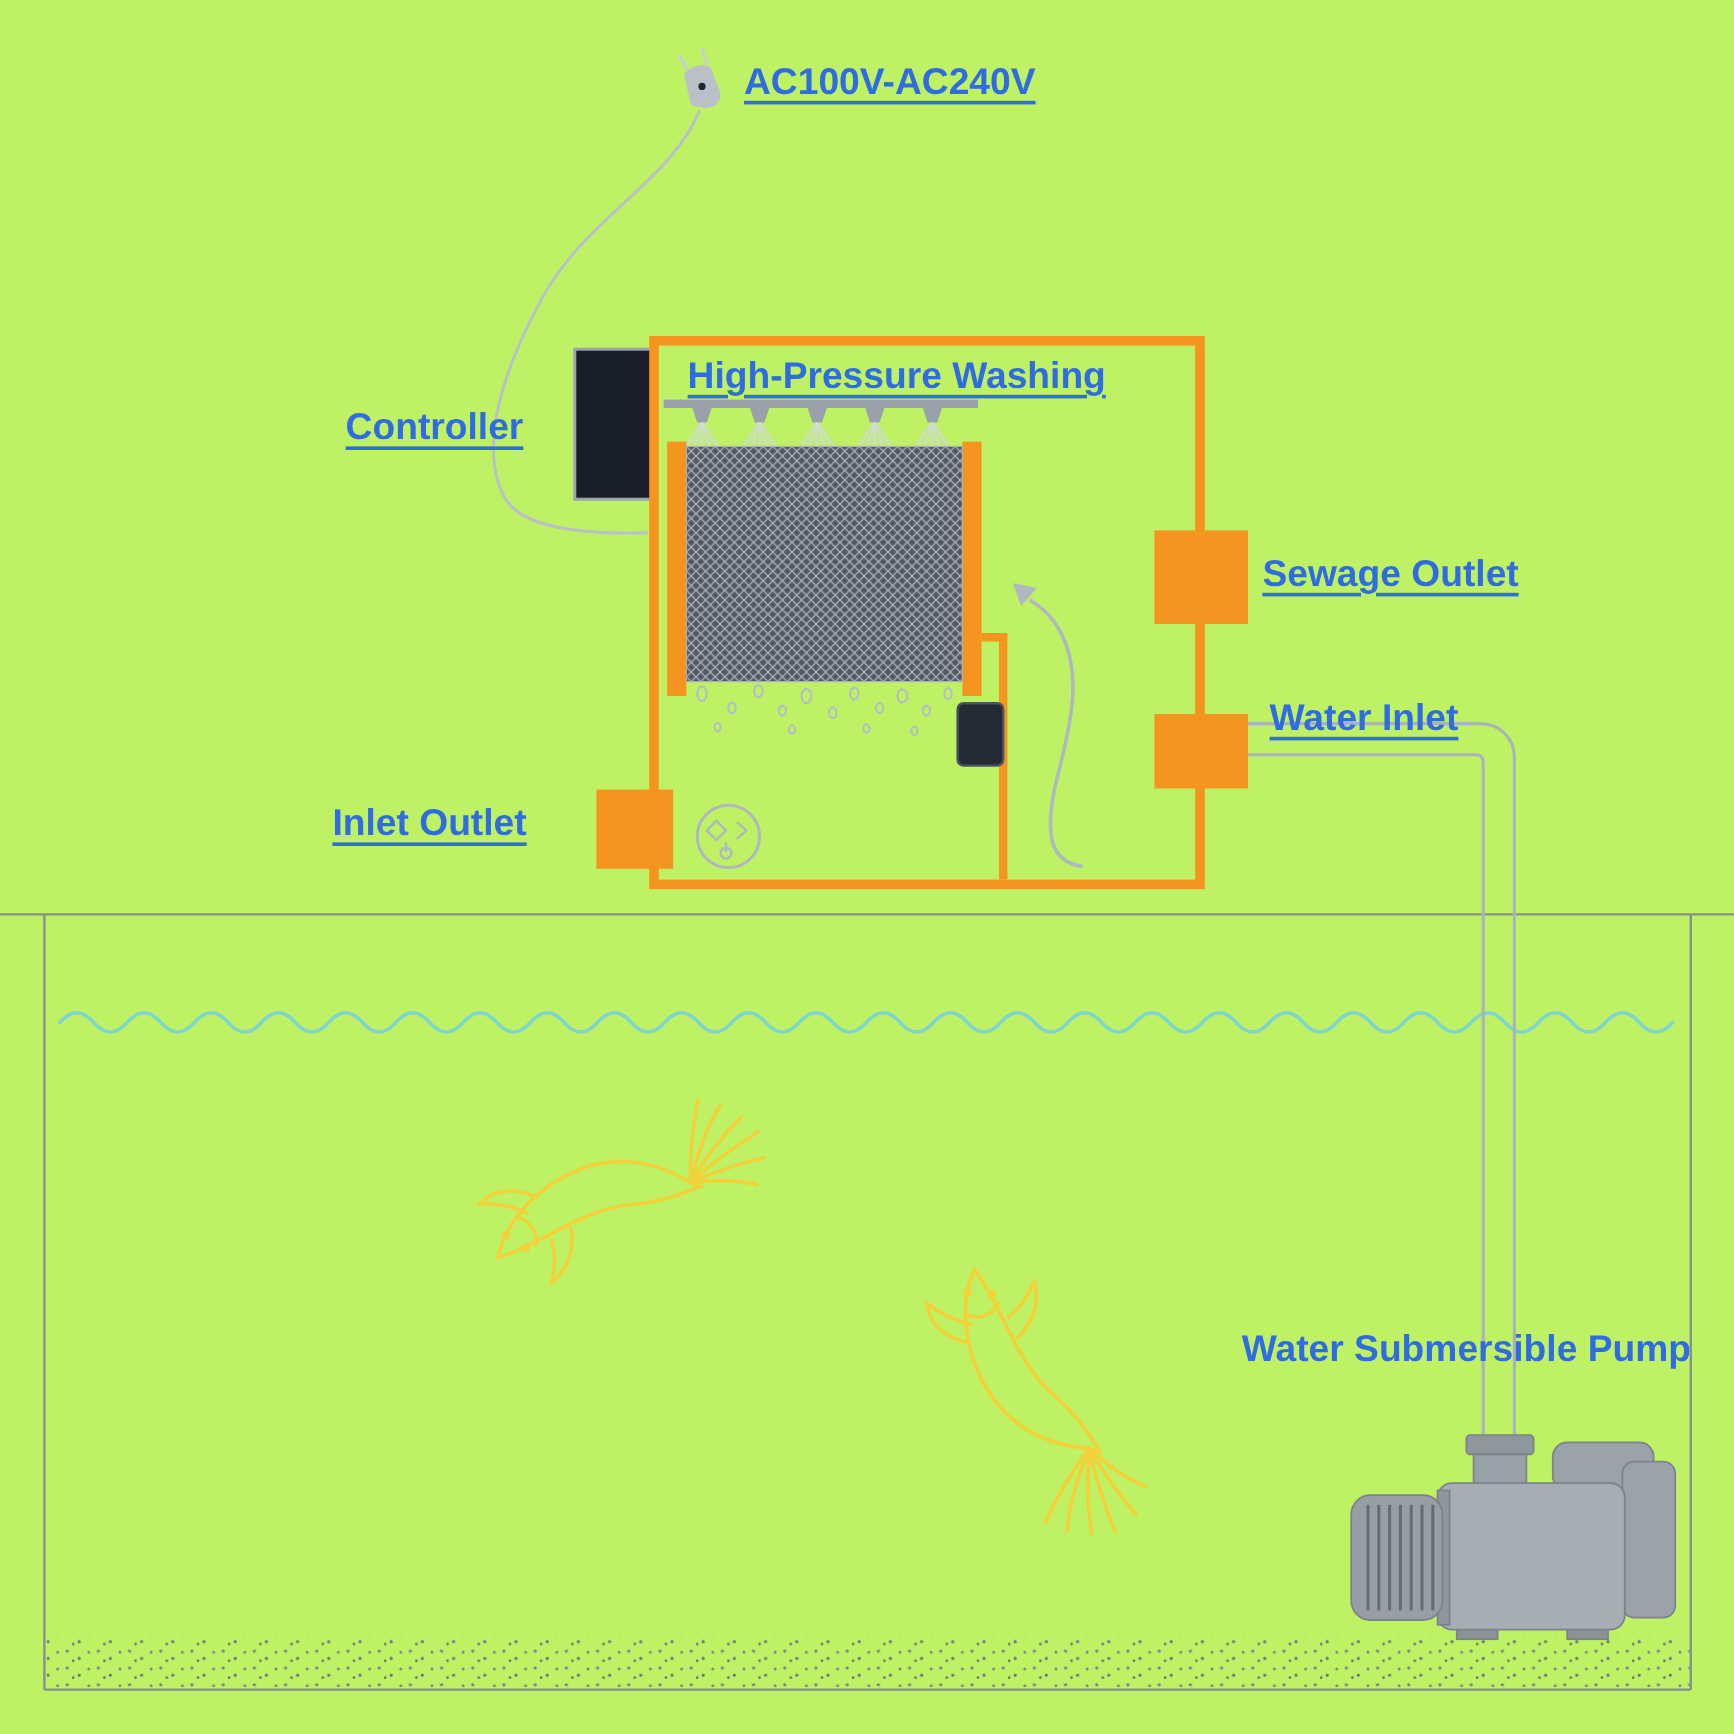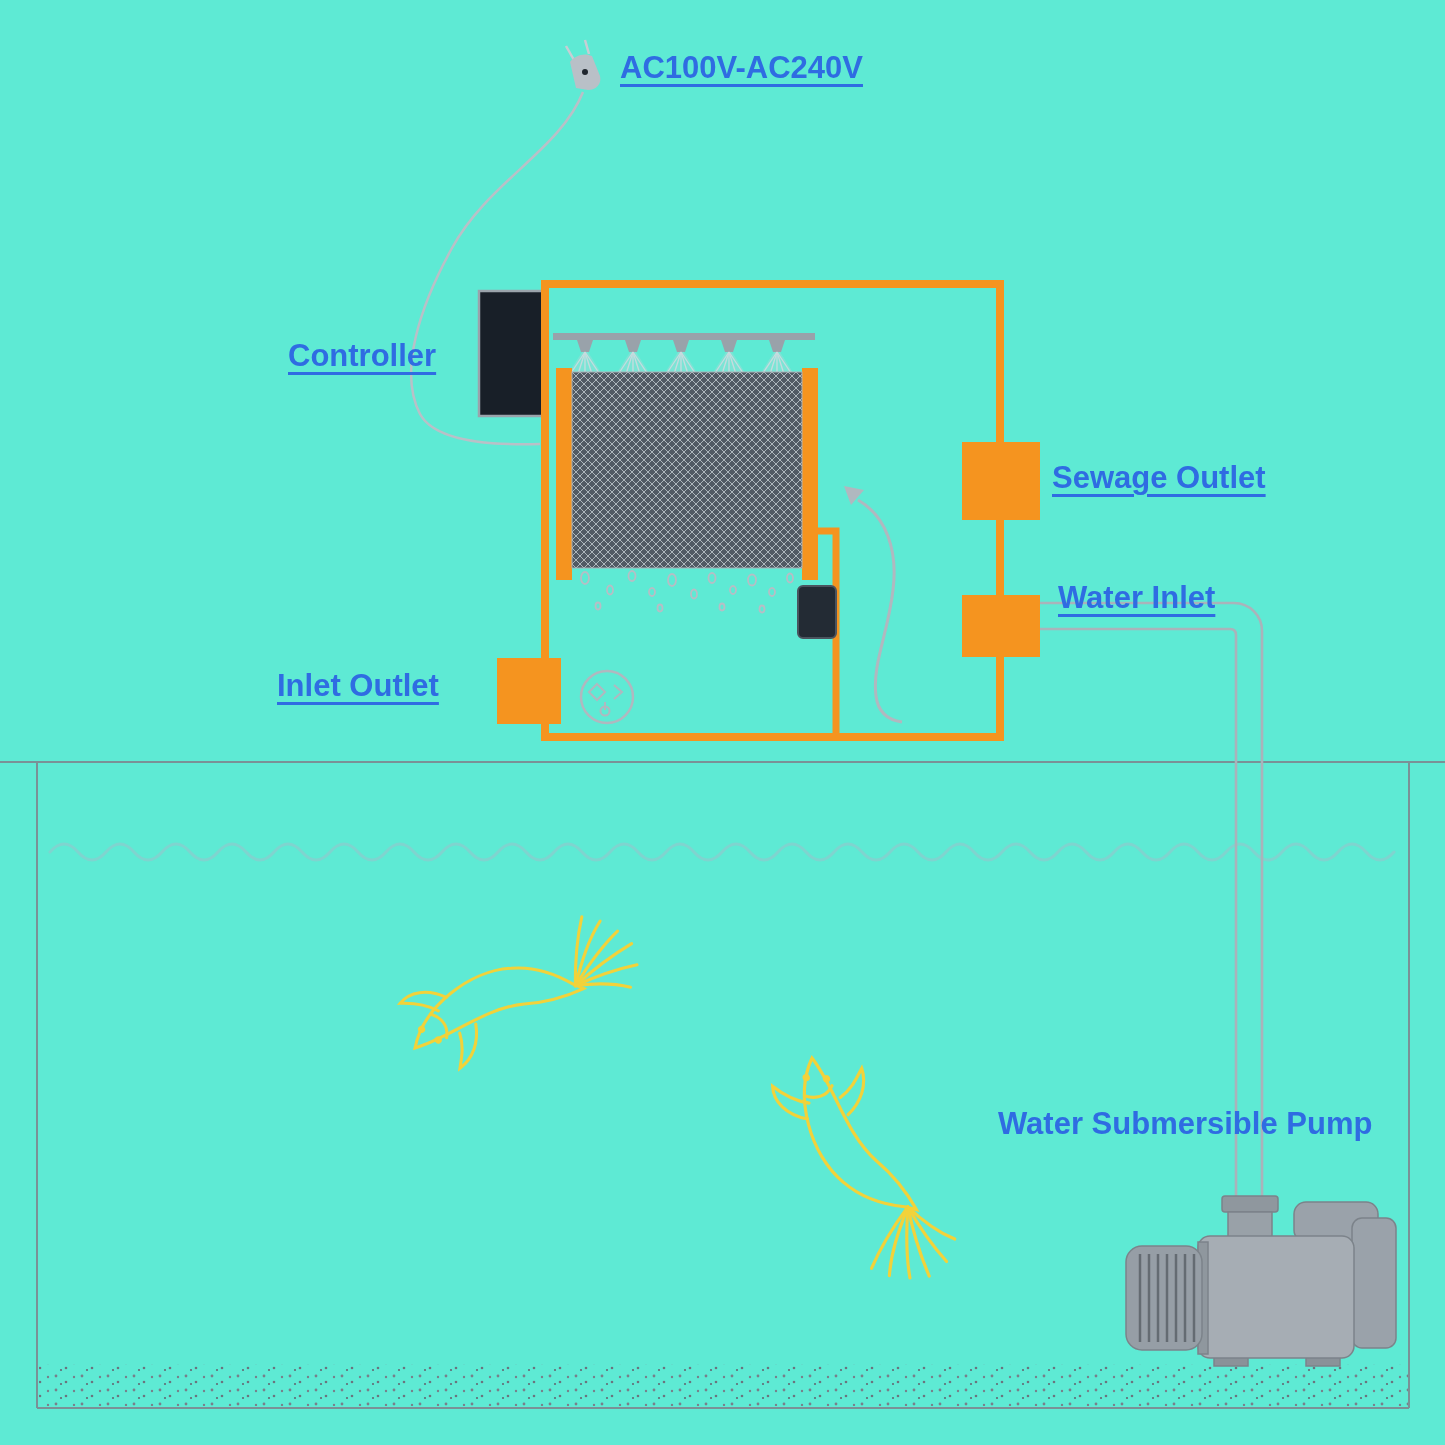--- a/index.html
+++ b/index.html
@@ -1,31 +1,31 @@
 <!DOCTYPE html>
 <html><head>
 <meta charset="utf-8">
 <style>
   html,body{margin:0;padding:0;background:#0d1319;}
   #stage{
     position:relative;width:1445px;height:1445px;overflow:hidden;
-    background:#5eead4;font-family:"Liberation Sans",sans-serif;
+    background:#bef264;font-family:"Liberation Sans",sans-serif;
   }
   #stage svg{position:absolute;left:0;top:0;display:block;}
   .label{
     position:absolute;color:#2f6ce2;font-weight:bold;font-size:31px;
     white-space:nowrap;
   }
   .label.u{
     text-decoration:underline;
     text-decoration-thickness:3px;
     text-underline-offset:6px;
   }
   .pump-note{
-    position:absolute;left:998px;top:1104px;width:448px;
+    position:absolute;left:998px;top:1104px;width:448px;text-align:center;
     color:#2f6ce2;font-weight:bold;font-size:31px;line-height:39px;
   }
 </style>
 </head>
 <body>
 
 <div id="stage">
 
 <svg width="1445" height="1445" viewBox="0 0 1445 1445">
   <defs>
@@ -166,20 +166,21 @@
       <line x1="1167" y1="1254" x2="1167" y2="1342"></line>
       <line x1="1176" y1="1254" x2="1176" y2="1342"></line>
       <line x1="1185" y1="1254" x2="1185" y2="1342"></line>
       <line x1="1194" y1="1254" x2="1194" y2="1342"></line>
     </g>
   </g>
 </svg>
 
 <div class="label u" style="left:620px;top:50px">AC100V-AC240V</div>
 <div class="label u" style="left:288px;top:338px">Controller</div>
+<div class="label u" style="left:573px;top:295px">High-Pressure Washing</div>
 <div class="label u" style="left:1052px;top:460px">Sewage Outlet</div>
 <div class="label u" style="left:1058px;top:580px">Water Inlet</div>
 <div class="label u" style="left:277px;top:668px">Inlet Outlet</div>
 
 <div class="pump-note">
   <div>Water Submersible Pump</div>
 </div>
 
 </div>
 

